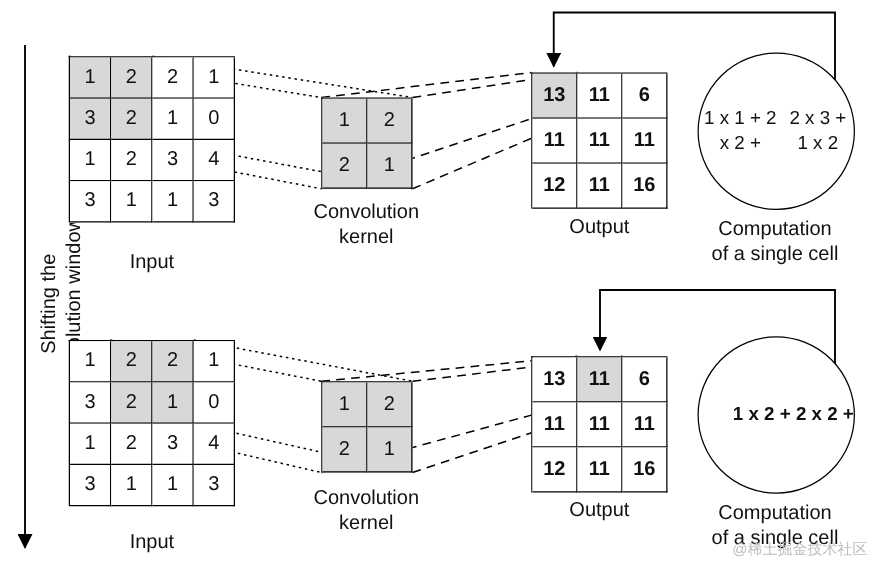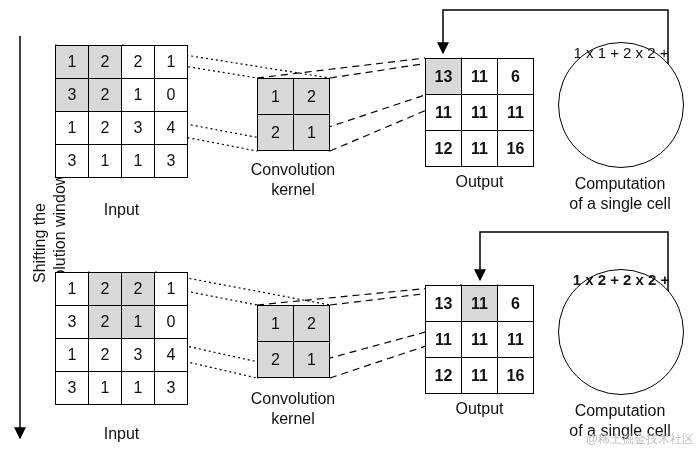--- a/index.html
+++ b/index.html
@@ -45,23 +45,23 @@
   }
   .lbl span { display: block; }
   .circle {
     position: absolute;
     width: 124px;
     height: 124px;
     border: 1.5px solid #000;
     border-radius: 50%;
     background: #fff;
     display: flex;
-    flex-direction: column;
+    flex-direction: row;
     align-items: center;
-    justify-content: flex-start;
+    justify-content: flex-end;
     font-size: 15px;
     line-height: 1.35;
     text-align: center;
   }
   .rotated-label {
     position: absolute;
     left: -65px;
     top: 221px;
     width: 230px;
     height: 44px;
@@ -181,20 +181,21 @@
         <div class="cell">11</div>
         <div class="cell">11</div>
         <div class="cell">12</div>
         <div class="cell">11</div>
         <div class="cell">16</div>
       </div>
     <div class="lbl" style="left:425px; top:172px; width:109px;">Output</div>
 
     <div class="circle" style="left:558px; top:42px;">
       <span>1 x 1 + 2 x 2 +</span>
+      <span>2 x 3 + 1 x 2</span>
     </div>
     <div class="lbl" style="left:550px; top:174px; width:140px;">
       <span>Computation</span>
       <span>of a single cell</span>
     </div>
   </section>
 
   <section>
     <div class="grid grid-input" style="left:55px; top:272px;">
         <div class="cell">1</div>

